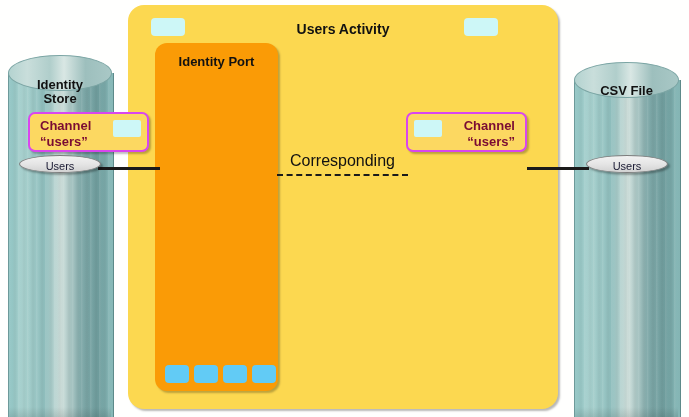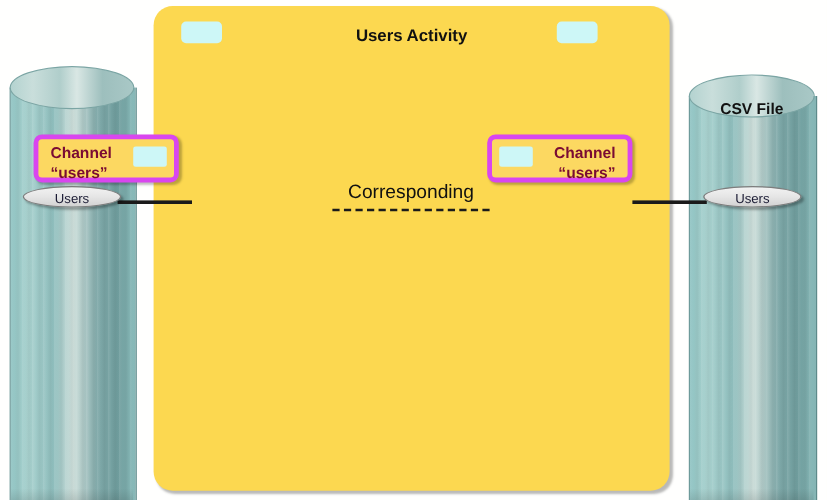--- a/index.html
+++ b/index.html
@@ -164,21 +164,21 @@
     color: #111111;
   }
 
   
   .channel {
     position: absolute;
     top: 112px;
     width: 121px;
     height: 40px;
     background: #fcd861;
-    border: 4px solid #d946ef;
+    border: 2px solid #d946ef;
     border-radius: 7px;
     box-sizing: border-box;
     box-shadow: 2px 2px 2px rgba(0,0,0,0.25);
     z-index: 6;
   }
   #channel-identity { left: 28px; }
   #channel-ts       { left: 406px; }
   .channel-text {
     position: absolute;
     top: 4px;
@@ -239,20 +239,24 @@
 </style>
 </head>
 <body>
 
 <div id="canvas">
 
   <div class="cyl" id="cyl-left" style="left:8px; top:55px; width:104px; height:362px;">
     <div class="cyl-body"></div>
     <div class="cyl-bottom-shadow"></div>
     <div class="cyl-top"></div>
+    <div class="cyl-label" style="top:23px;">
+      <div>Identity</div>
+      <div>Store</div>
+    </div>
   </div>
 
   <div class="users-ellipse" style="left:19px; top:155px;">
     <span>Users</span>
   </div>
 
   <div class="connector" style="left:98px; top:167px; width:62px;"></div>
 
   <div class="cyl" id="cyl-right" style="left:574px; top:62px; width:105px; height:355px;">
     <div class="cyl-body"></div>
@@ -269,20 +273,29 @@
 
   <div class="connector" style="left:527px; top:167px; width:62px;"></div>
 
   <div id="join-panel">
 
     <div id="join-title">Users Activity</div>
 
     <div class="cyan-tab left"></div>
     <div class="cyan-tab right"></div>
 
+    <div class="port" id="port-identity">
+      <div class="port-title">Identity  Port</div>
+      <div class="chip-row" id="chips-identity">
+        <div class="blue-chip"></div>
+        <div class="blue-chip"></div>
+        <div class="blue-chip"></div>
+        <div class="blue-chip"></div>
+      </div>
+    </div>
 
 
   </div>
 
   <div class="channel" id="channel-identity">
     <div class="channel-chip"></div>
     <div class="channel-text">
       <div>Channel</div>
       <div>“users”</div>
     </div>

